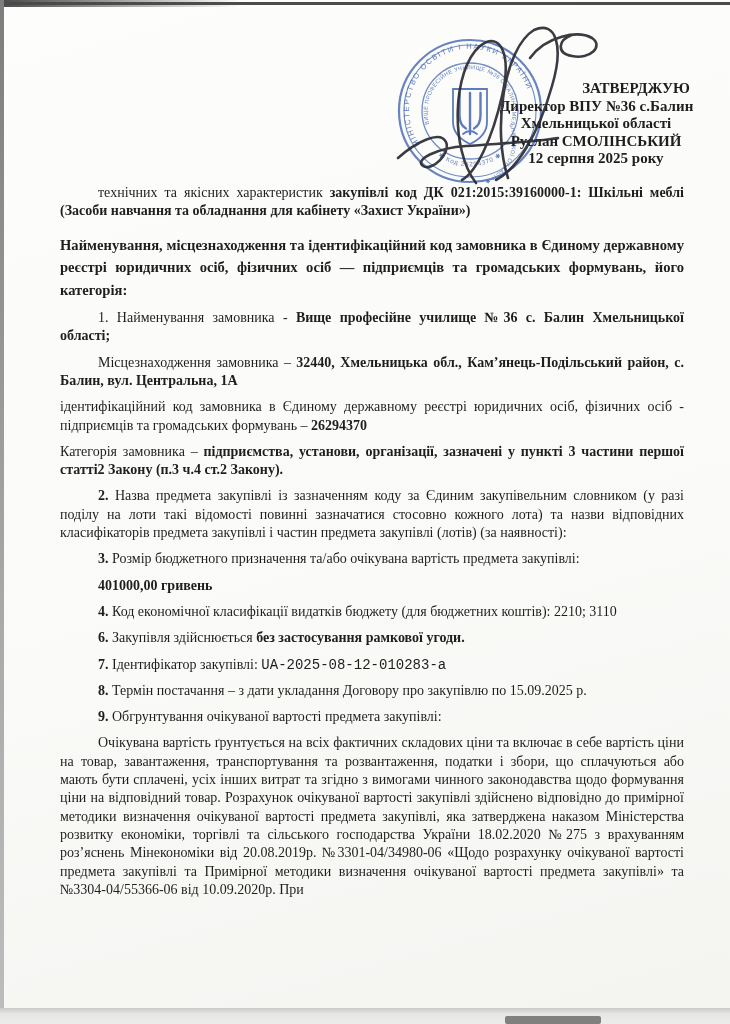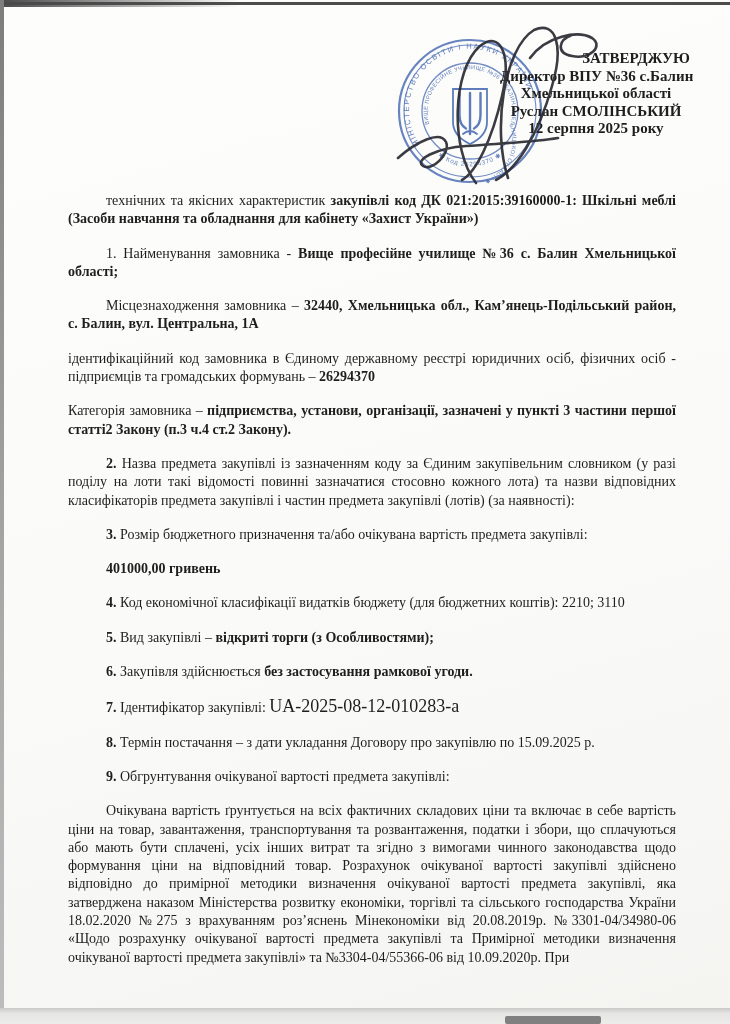--- a/index.html
+++ b/index.html
@@ -17,41 +17,41 @@
   .edge-bottom{position:absolute;left:0;top:1008px;width:100%;height:16px;
     background:linear-gradient(to bottom,#c9c9c7,#e6e6e4 35%,#ececea);}
   .edge-bottom-mark{position:absolute;left:505px;top:1016px;width:96px;height:8px;
     background:#808080;border-radius:2px;}
 
   
   .header{position:relative;height:176px;}
   .stamp-svg{position:absolute;left:395px;top:36px;z-index:1;pointer-events:none;}
   .signature-svg{position:absolute;left:388px;top:20px;z-index:3;pointer-events:none;}
   .approval{
-    position:absolute;left:500px;top:50px;width:192px;z-index:2;
+    position:absolute;left:500px;top:80px;width:192px;z-index:2;
     text-align:center;font-weight:bold;font-size:15px;line-height:17.5px;
     white-space:nowrap;
   }
   .approval .line-first{display:block;text-align:right;padding-right:2px;}
   .approval span{display:block;}
 
   
   .doc-content{padding:0 38px 0 52px;}
   .title{
     text-align:center;font-weight:bold;font-size:15.5px;margin:20px 0 3px 0;
     letter-spacing:.3px;
   }
-  .para{margin:16px;text-align:justify;font-size:14px;line-height:18.3px;}
+  .para{margin:8px;text-align:justify;font-size:14px;line-height:18.3px;}
   .para.indent{text-indent:38px;}
   .para.indent-xs{text-indent:8px;}
   .para.heading{font-weight:bold;font-size:14.6px;line-height:22.5px;margin-top:13px;}
   .para.gap{margin-top:14px;}
   .para span.b{font-weight:bold;}
   .para span.i{font-style:italic;}
-  .para span.sans{font-family:Liberation Serif, serif;font-size:18px;}
+  .para span.sans{font-family:Liberation Mono, monospace;font-size:14px;}
 </style>
 </head>
 <body>
 
 <div class="page">
 
   <div class="edge-top"></div>
   <div class="edge-top-left"></div>
   <div class="edge-left"></div>
   <div class="edge-bottom"></div>
@@ -105,29 +105,29 @@
       <span>Директор ВПУ №36 с.Балин</span>
       <span>Хмельницької області</span>
       <span>Руслан СМОЛІНСЬКИЙ</span>
       <span>12 серпня 2025 року</span>
     </div>
   </div>
 
   <div class="doc-content">
     <div>
         <p class="para indent"><span>технічних та якісних характеристик </span><span class="b">закупівлі  код ДК 021:2015:39160000-1: Шкільні меблі (Засоби навчання та обладнання для кабінету «Захист України»)</span></p>
+        <p class="para heading"><span class="b">Найменування, місцезнаходження та ідентифікаційний код замовника в Єдиному державному реєстрі юридичних осіб, фізичних осіб — підприємців та громадських формувань, його категорія:</span></p>
         <p class="para indent"><span>1. Найменування замовника - </span><span class="b">Вище професійне училище №36 с. Балин Хмельницької області;</span></p>
         <p class="para indent"><span>Місцезнаходження замовника – </span><span class="b">32440, Хмельницька обл., Кам’янець-Подільський район, с. Балин, вул. Центральна, 1А</span></p>
         <p class="para"><span>ідентифікаційний код замовника в Єдиному державному реєстрі юридичних осіб, фізичних осіб - підприємців та громадських формувань – </span><span class="b">26294370</span></p>
         <p class="para"><span>Категорія замовника – </span><span class="b">підприємства, установи, організації, зазначені у пункті 3 частини першої статті2 Закону (п.3 ч.4 ст.2 Закону).</span></p>
         <p class="para indent"><span class="b">2.</span><span> Назва предмета закупівлі із зазначенням коду за Єдиним закупівельним словником (у разі поділу на лоти такі відомості повинні зазначатися стосовно кожного лота) та назви відповідних класифікаторів предмета закупівлі і частин предмета закупівлі (лотів) (за наявності):</span></p>
         <p class="para indent"><span class="b">3.</span><span> Розмір бюджетного призначення та/або очікувана вартість предмета закупівлі:</span></p>
         <p class="para indent"><span class="b">401000,00 гривень</span></p>
         <p class="para indent"><span class="b">4.</span><span> Код економічної класифікації видатків бюджету (для бюджетних коштів): 2210; 3110</span></p>
-        <p class="para indent"><span class="b">5.</span><span> Вид закупівлі – </span><span class="b">відкриті торги (з Особливостями);</span></p>
         <p class="para indent"><span class="b">6.</span><span> Закупівля здійснюється </span><span class="b">без застосування рамкової угоди.</span></p>
         <p class="para indent"><span class="b">7.</span><span> Ідентифікатор закупівлі: </span><span class="sans">UA-2025-08-12-010283-a</span></p>
         <p class="para indent"><span class="b">8.</span><span> Термін постачання – з дати укладання Договору про закупівлю по 15.09.2025 р.</span></p>
         <p class="para indent"><span class="b">9.</span><span> Обгрунтування очікуваної вартості  предмета закупівлі:</span></p>
         <p class="para indent"><span>Очікувана вартість ґрунтується на всіх фактичних складових ціни та включає в себе вартість ціни на товар, завантаження, транспортування та розвантаження, податки і збори, що сплачуються або мають бути сплачені, усіх інших витрат та згідно з вимогами чинного законодавства щодо формування ціни на відповідний товар. Розрахунок очікуваної вартості закупівлі здійснено відповідно до примірної методики визначення очікуваної вартості предмета закупівлі, яка затверджена наказом Міністерства розвитку економіки, торгівлі та сільського господарства України 18.02.2020 №275 з врахуванням роз’яснень Мінекономіки від 20.08.2019р. №3301-04/34980-06 «Щодо розрахунку очікуваної вартості предмета закупівлі та Примірної методики визначення очікуваної вартості предмета закупівлі» та №3304-04/55366-06 від 10.09.2020р. При</span></p>
       </div>
   </div>
 
 </div>
 

